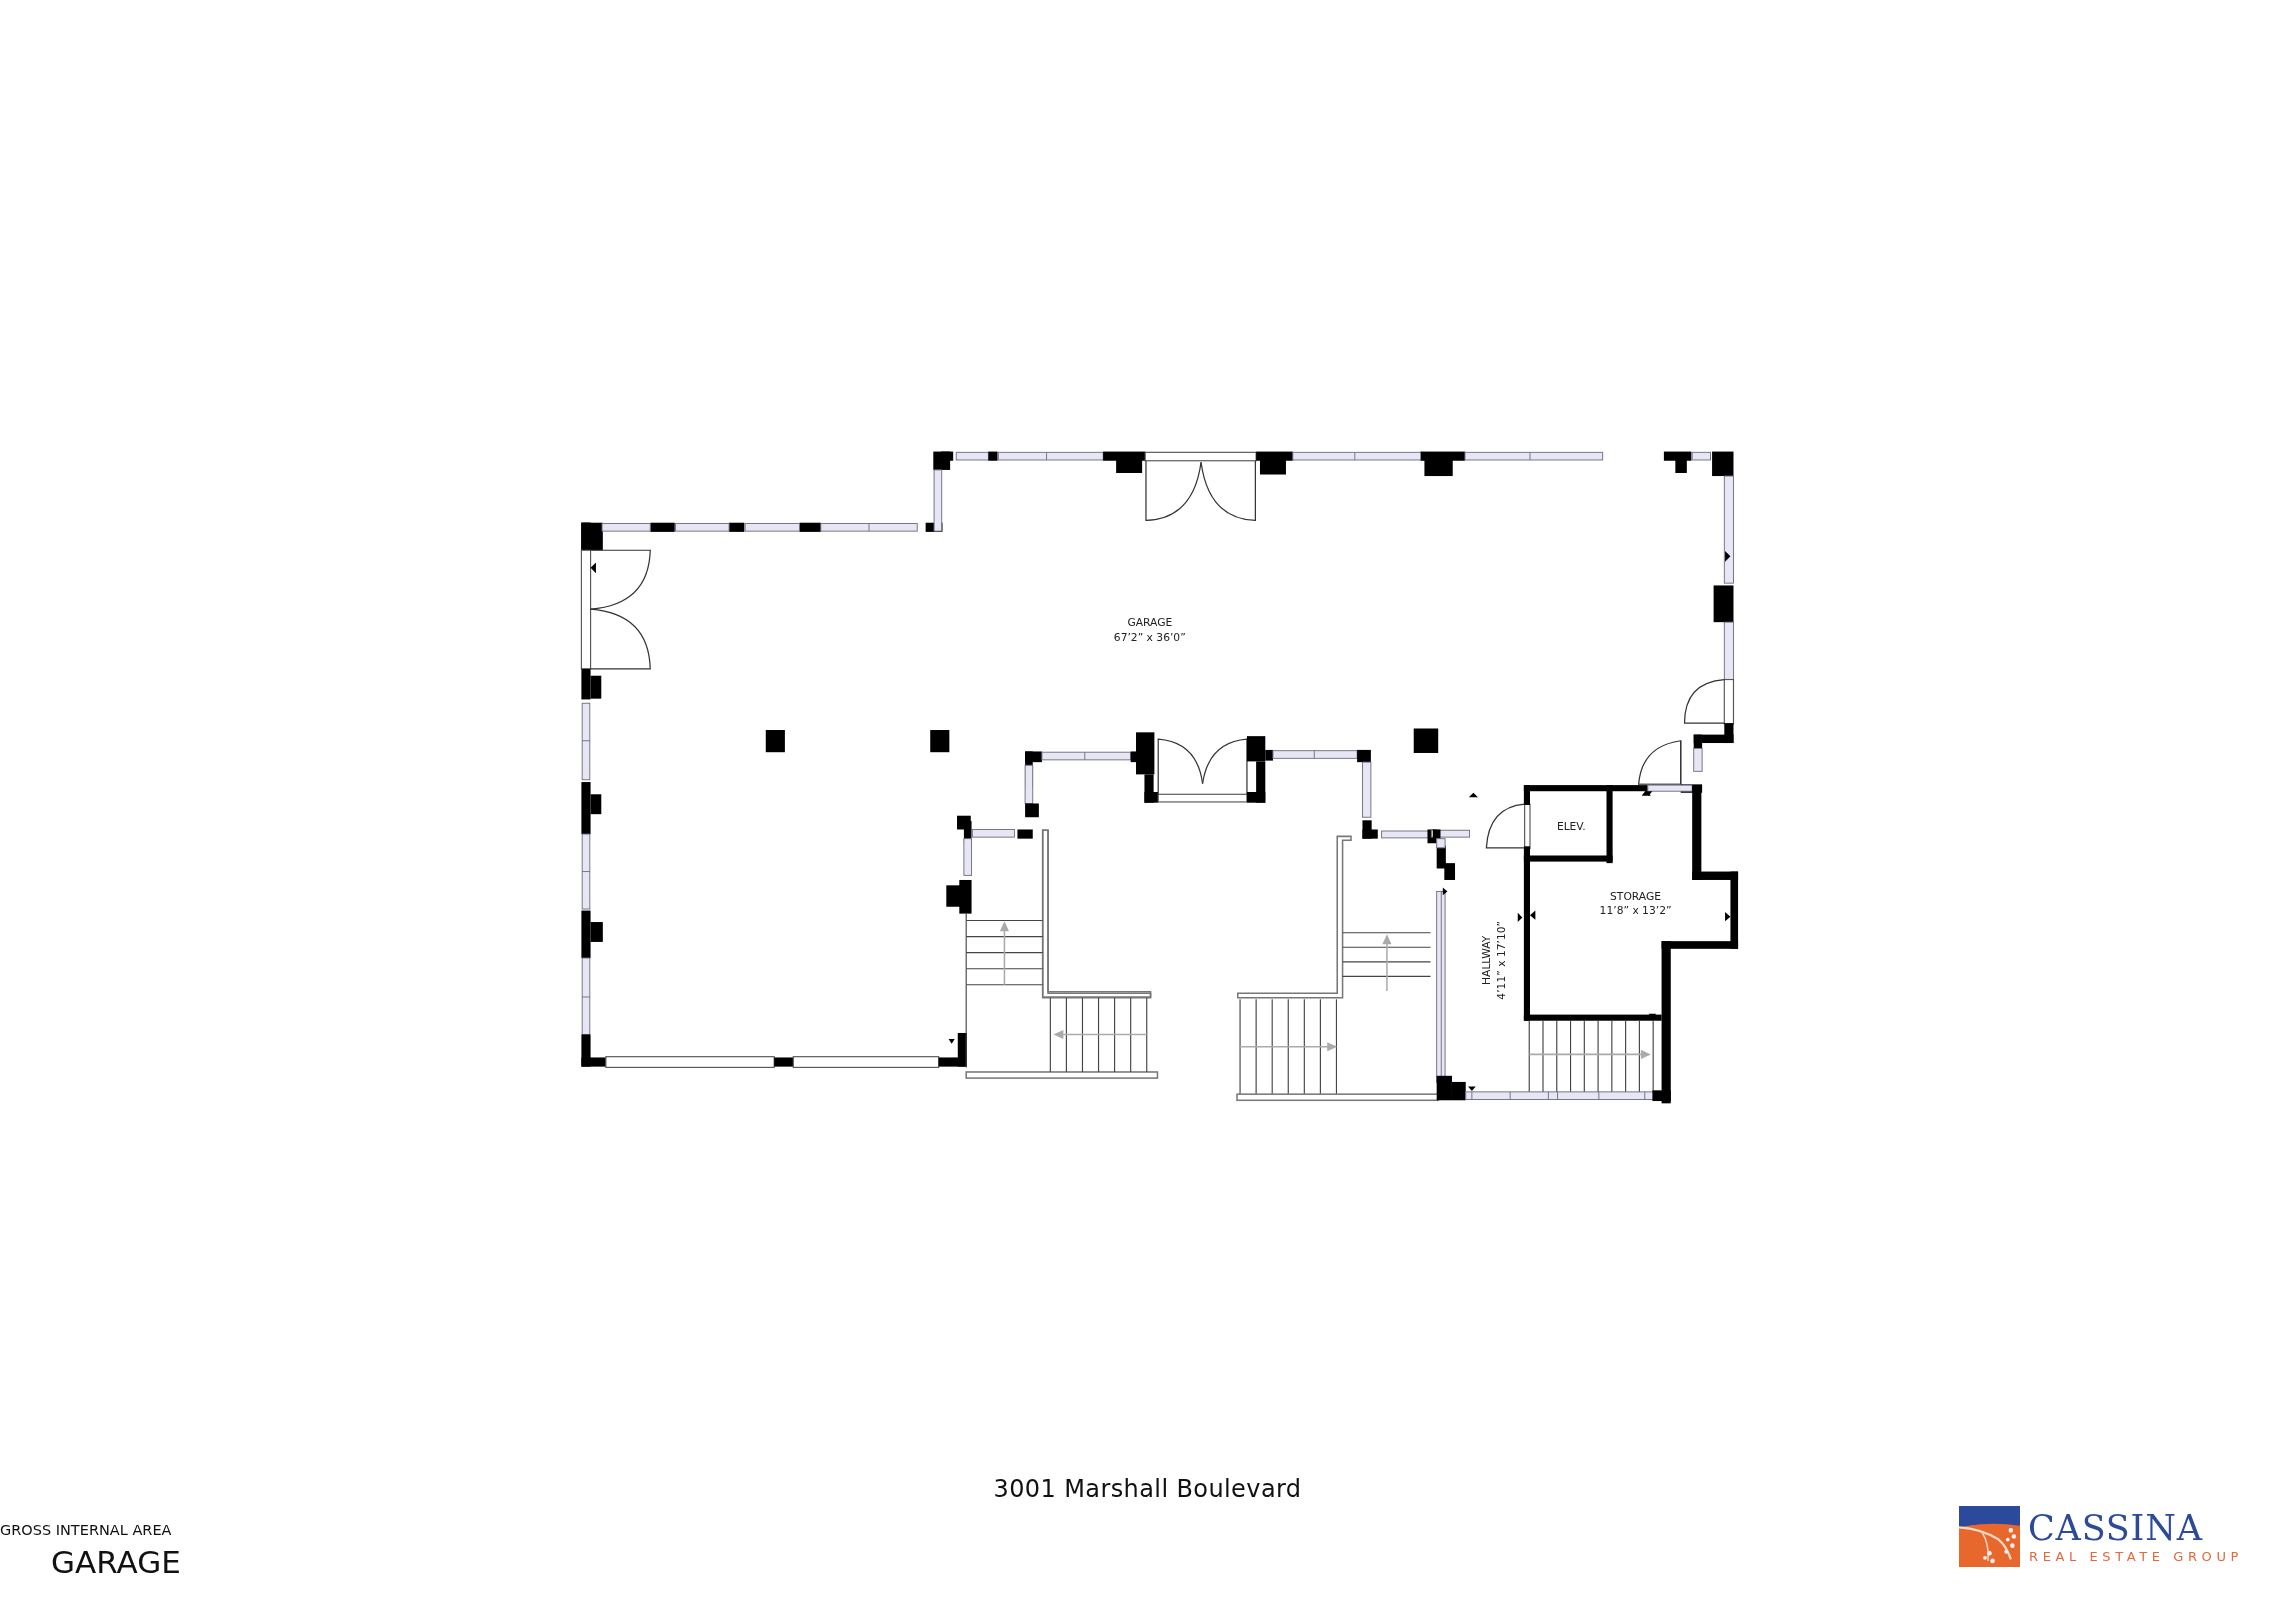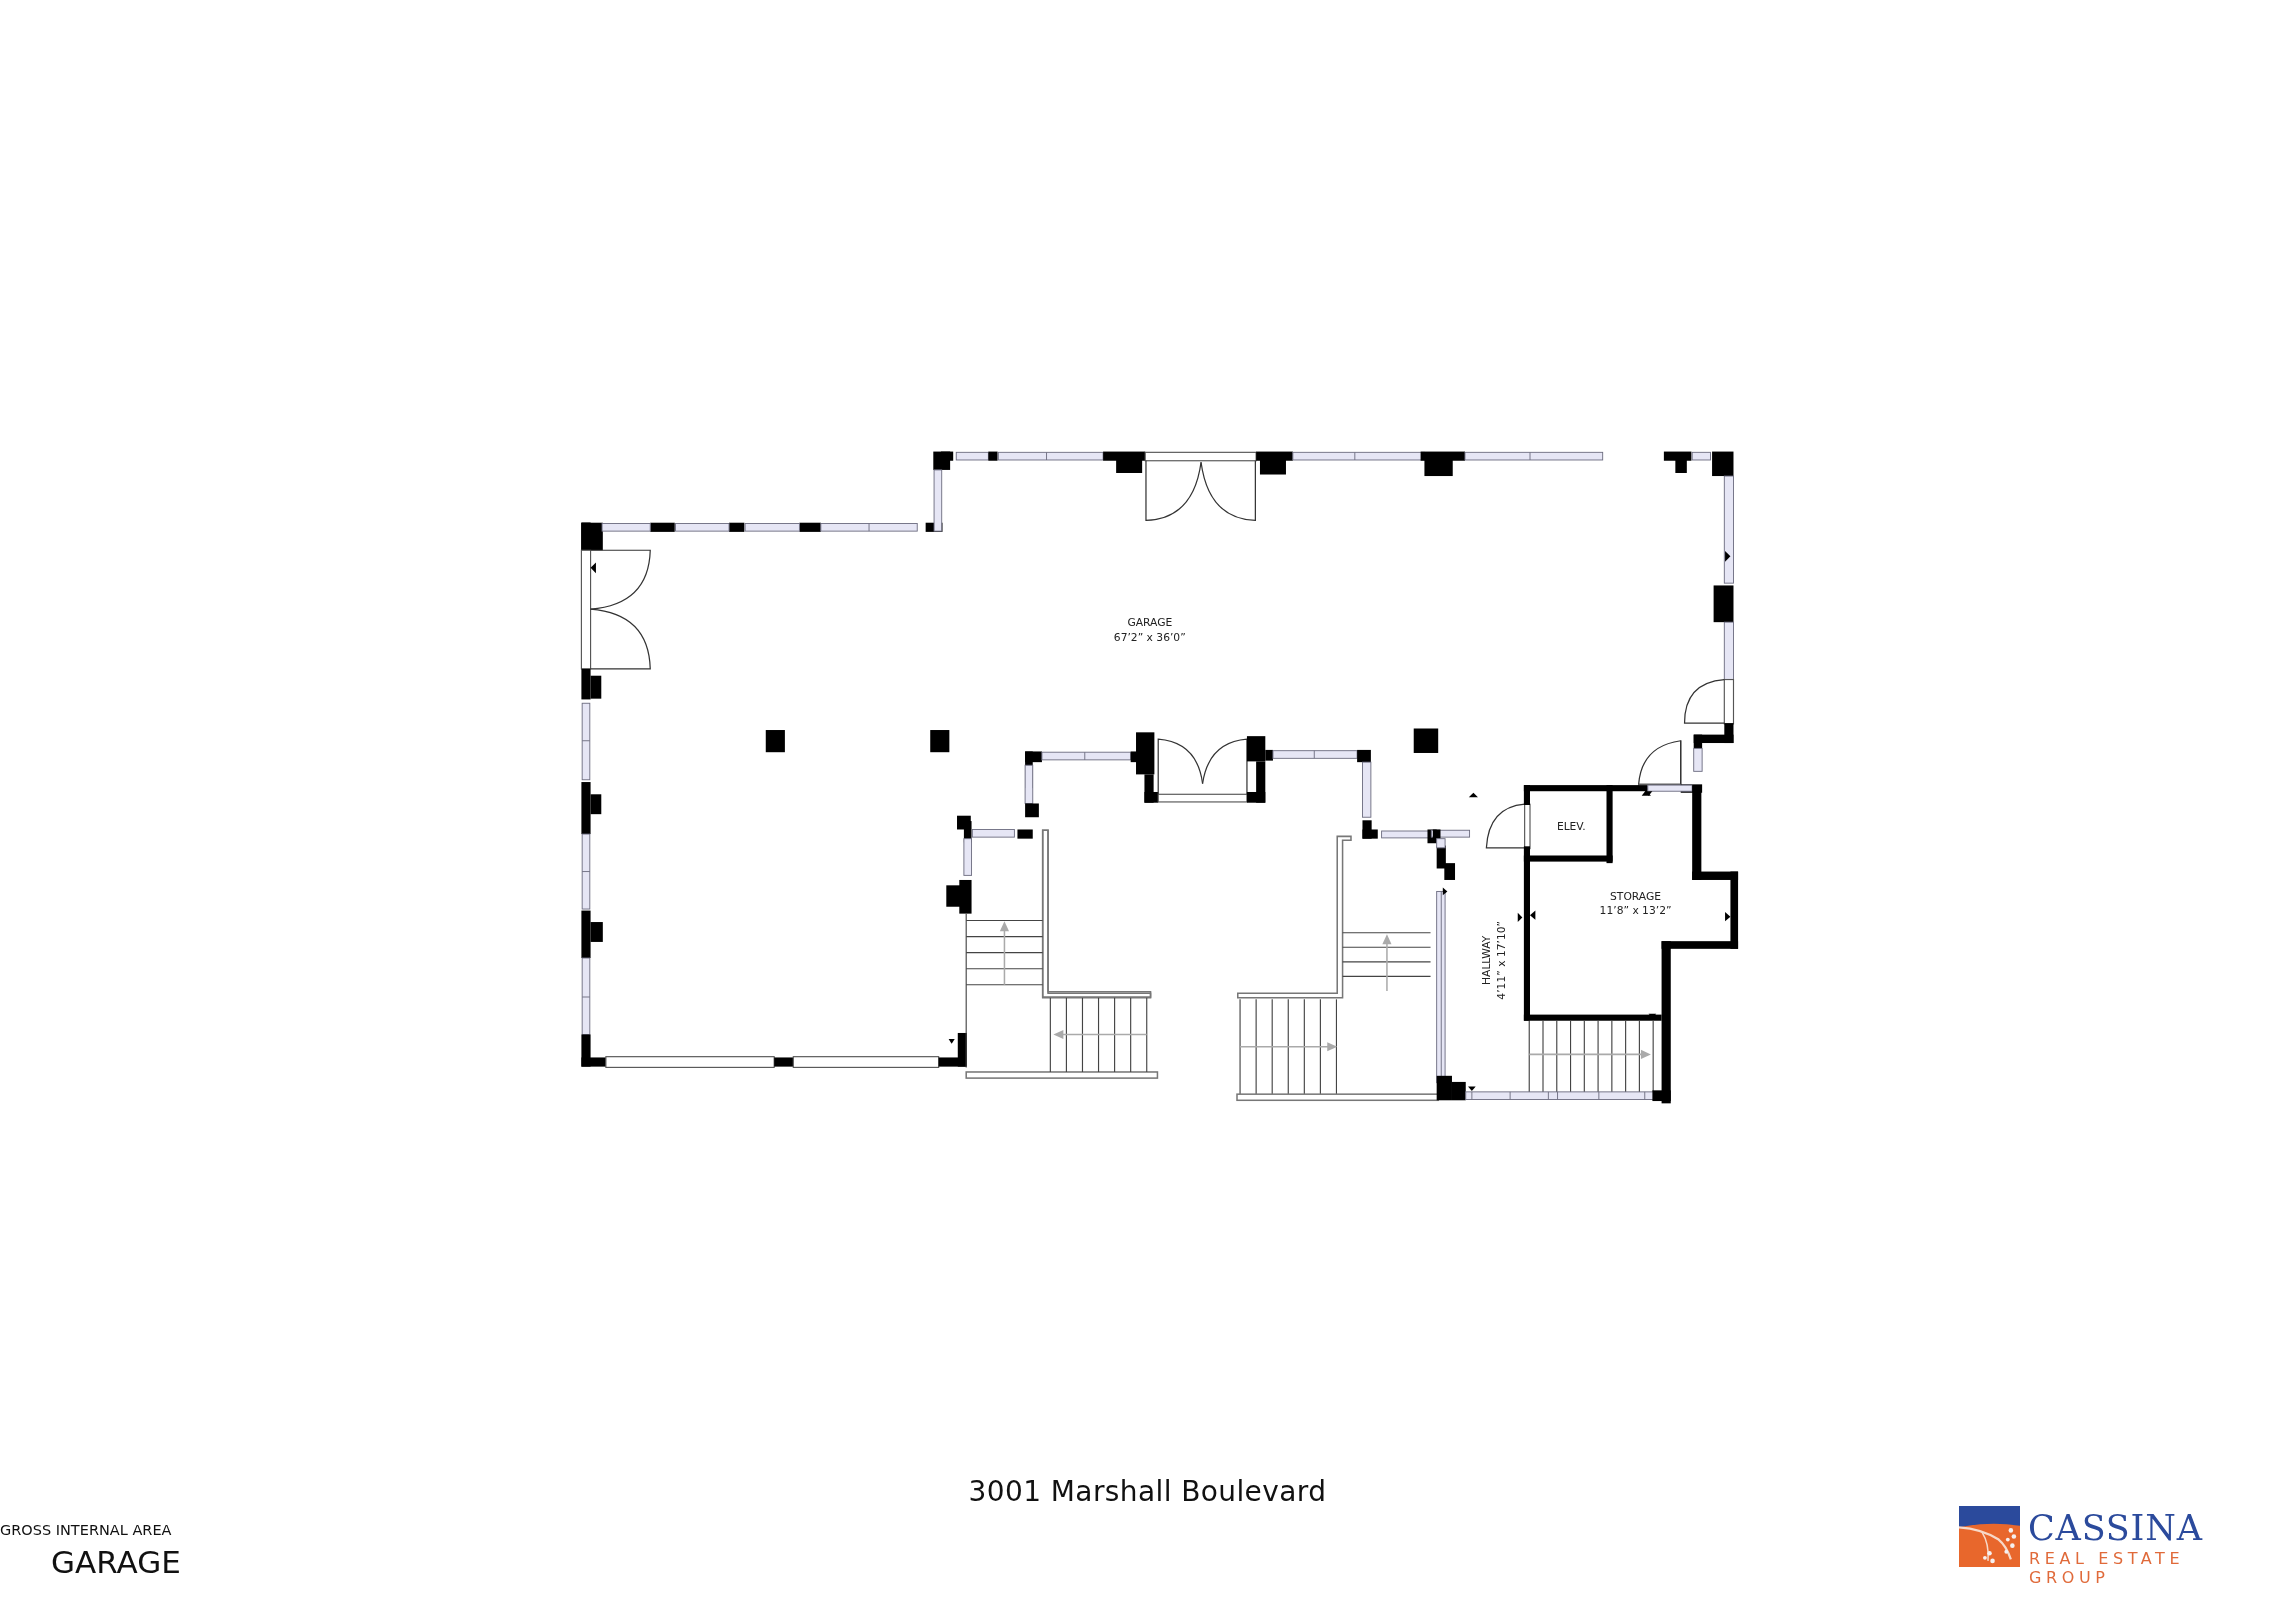--- a/index.html
+++ b/index.html
@@ -12,31 +12,31 @@
     .win-line { stroke: #6d6d80; stroke-width: 1.2; }
     .door-frame { fill: #fff; stroke: #555; stroke-width: 1.5; }
     .door-swing { fill: none; stroke: #333; stroke-width: 1.6; }
     .stair-line { stroke: #444; stroke-width: 1.5; fill: none; }
     .stair-arrow { stroke: #aaa; stroke-width: 2; fill: none; }
     .stair-head { fill: #aaa; }
     .rail { fill: #fff; stroke: #777; stroke-width: 2; }
     .marker { fill: #000; }
 
     .footer-title { position: absolute; left: 0; width: 2295px; top: 1475px; text-align: center;
-                    font-family: "DejaVu Sans", sans-serif; font-size: 28px; color: #111; letter-spacing: 0.4px; }
+                    font-family: "DejaVu Sans", sans-serif; font-size: 24px; color: #111; letter-spacing: 0.4px; }
     .footer-area { position: absolute; left: 0; width: 2295px; top: 1521px; text-align: left;
                    font-family: "DejaVu Sans", sans-serif; font-size: 14.5px; line-height: 18.4px; color: #111; }
     .floor-name { position: absolute; left: 51px; top: 1544px; font-family: "DejaVu Sans", sans-serif;
                   font-size: 31px; color: #111; }
     .logo { position: absolute; left: 1959px; top: 1506px; width: 291px; height: 69px; text-decoration: underline; }
     .logo-mark { position: absolute; left: 0; top: 0; width: 61px; height: 61px; overflow: hidden; }
     .logo-word { position: absolute; left: 69px; top: 1.5px; font-family: "DejaVu Serif", serif;
                  font-size: 35px; color: #2b4a9c; letter-spacing: 0.8px; line-height: 40px; }
     .logo-sub { position: absolute; left: 70px; top: 43px; font-family: "DejaVu Sans", sans-serif;
-                font-size: 16px; color: #e06a3a; letter-spacing: 4.6px; }
+                font-size: 13px; color: #e06a3a; letter-spacing: 4.6px; }
   </style>
 </head>
 <body>
 
 <svg id="plan" viewBox="0 0 3000 2121" xmlns="http://www.w3.org/2000/svg">
 
   <g>
 
     <rect class="wall" x="760" y="683" width="28" height="36"></rect>
     <rect class="wall" x="760" y="683" width="12" height="36"></rect>

